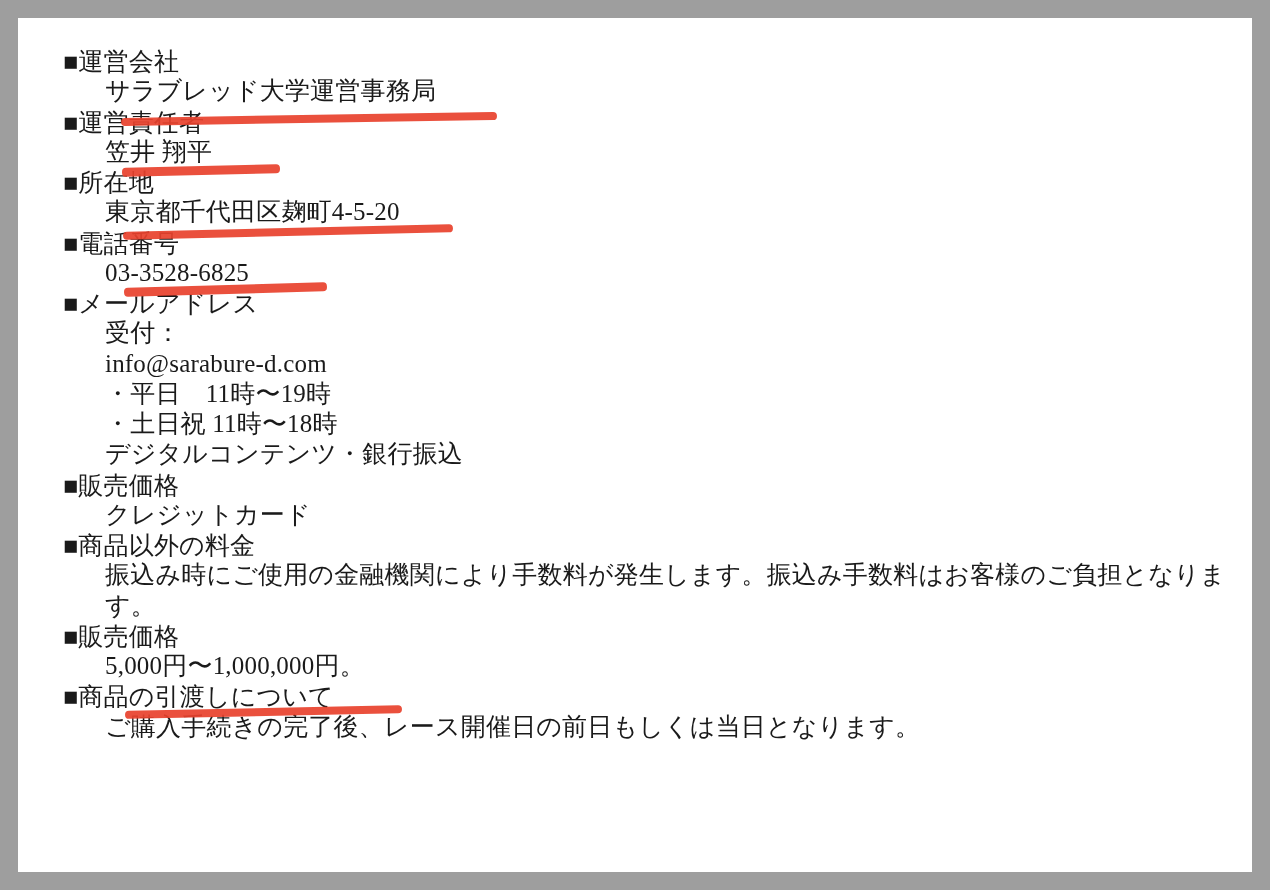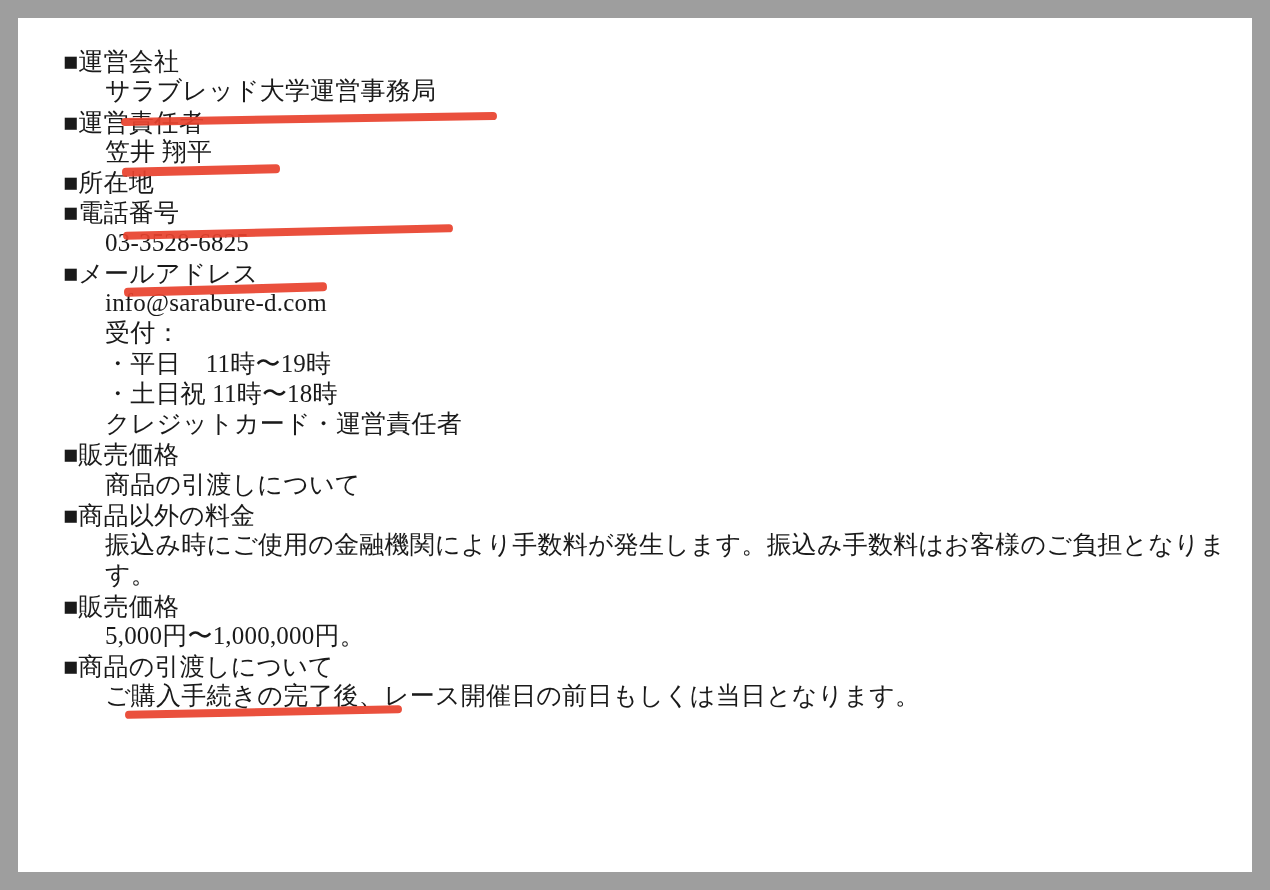--- a/index.html
+++ b/index.html
@@ -75,42 +75,43 @@
       <div class="body-line">サラブレッド大学運営事務局</div>
     </div>
 
     <div class="section">
       <div class="heading">■運営責任者</div>
       <div class="body-line">笠井 翔平</div>
     </div>
 
     <div class="section">
       <div class="heading">■所在地</div>
+      <div class="body-line">東京都千代田区麹町4-5-20</div>
     </div>
 
     <div class="section">
       <div class="heading">■電話番号</div>
       <div class="body-line">03-3528-6825</div>
     </div>
 
     <div class="section">
       <div class="heading">■メールアドレス</div>
+      <div class="body-line">受付：</div>
       <div class="body-line">info@sarabure-d.com</div>
-      <div class="body-line">受付：</div>
       <div class="body-line">・平日　11時〜19時</div>
       <div class="body-line">・土日祝 11時〜18時</div>
     </div>
 
     <div class="section">
-      <div class="body-line">クレジットカード・運営責任者</div>
+      <div class="body-line">デジタルコンテンツ・銀行振込</div>
     </div>
 
     <div class="section">
       <div class="heading">■販売価格</div>
-      <div class="body-line">商品の引渡しについて</div>
+      <div class="body-line">クレジットカード</div>
     </div>
 
     <div class="section">
       <div class="heading">■商品以外の料金</div>
       <div class="body-line wrap">振込み時にご使用の金融機関により手数料が発生します。振込み手数料はお客様のご負担となります。</div>
     </div>
 
     <div class="section">
       <div class="heading">■販売価格</div>
       <div class="body-line">5,000円〜1,000,000円。</div>

